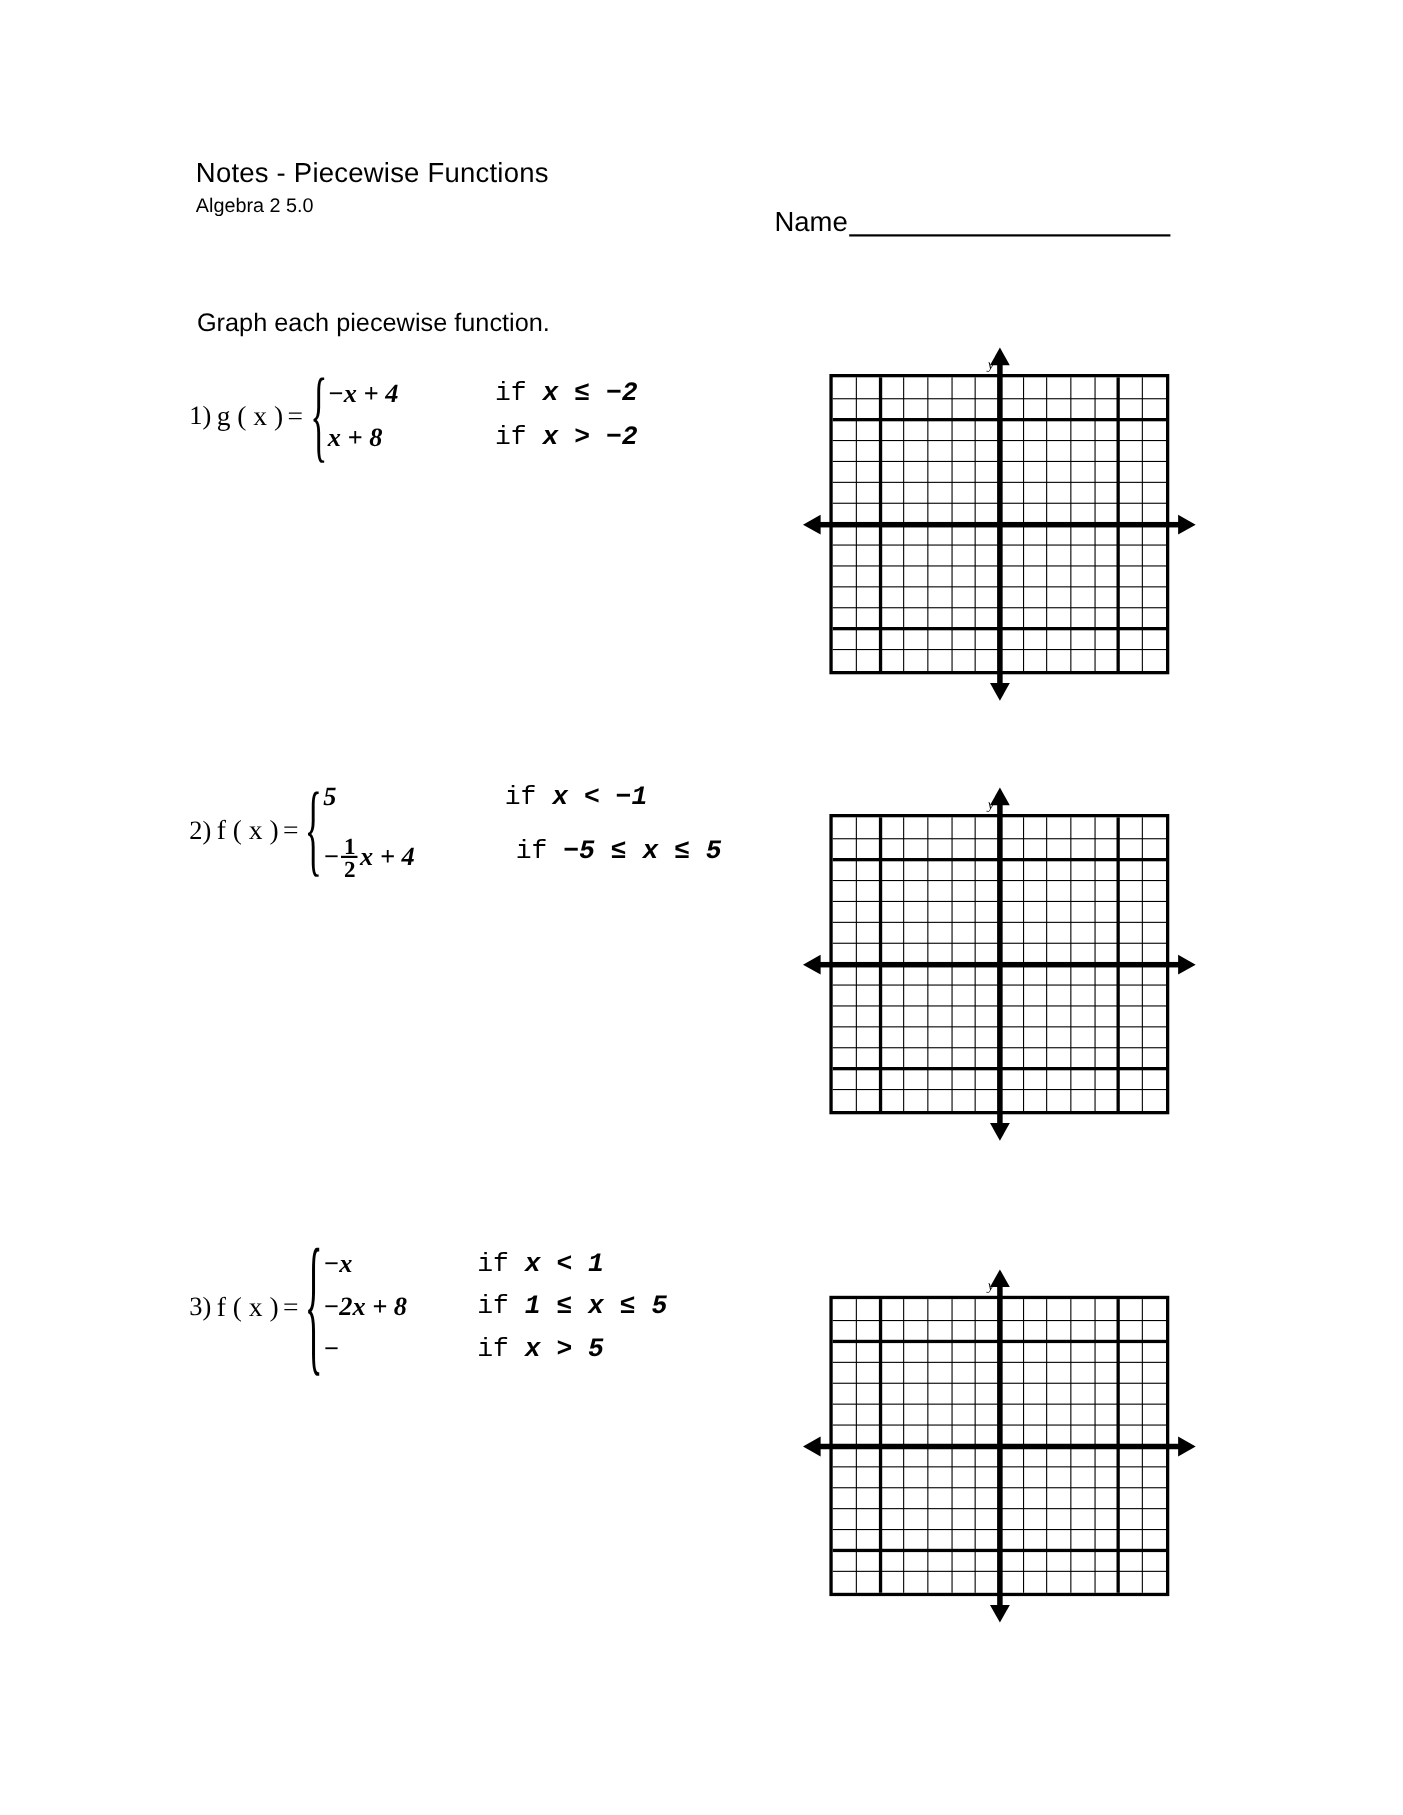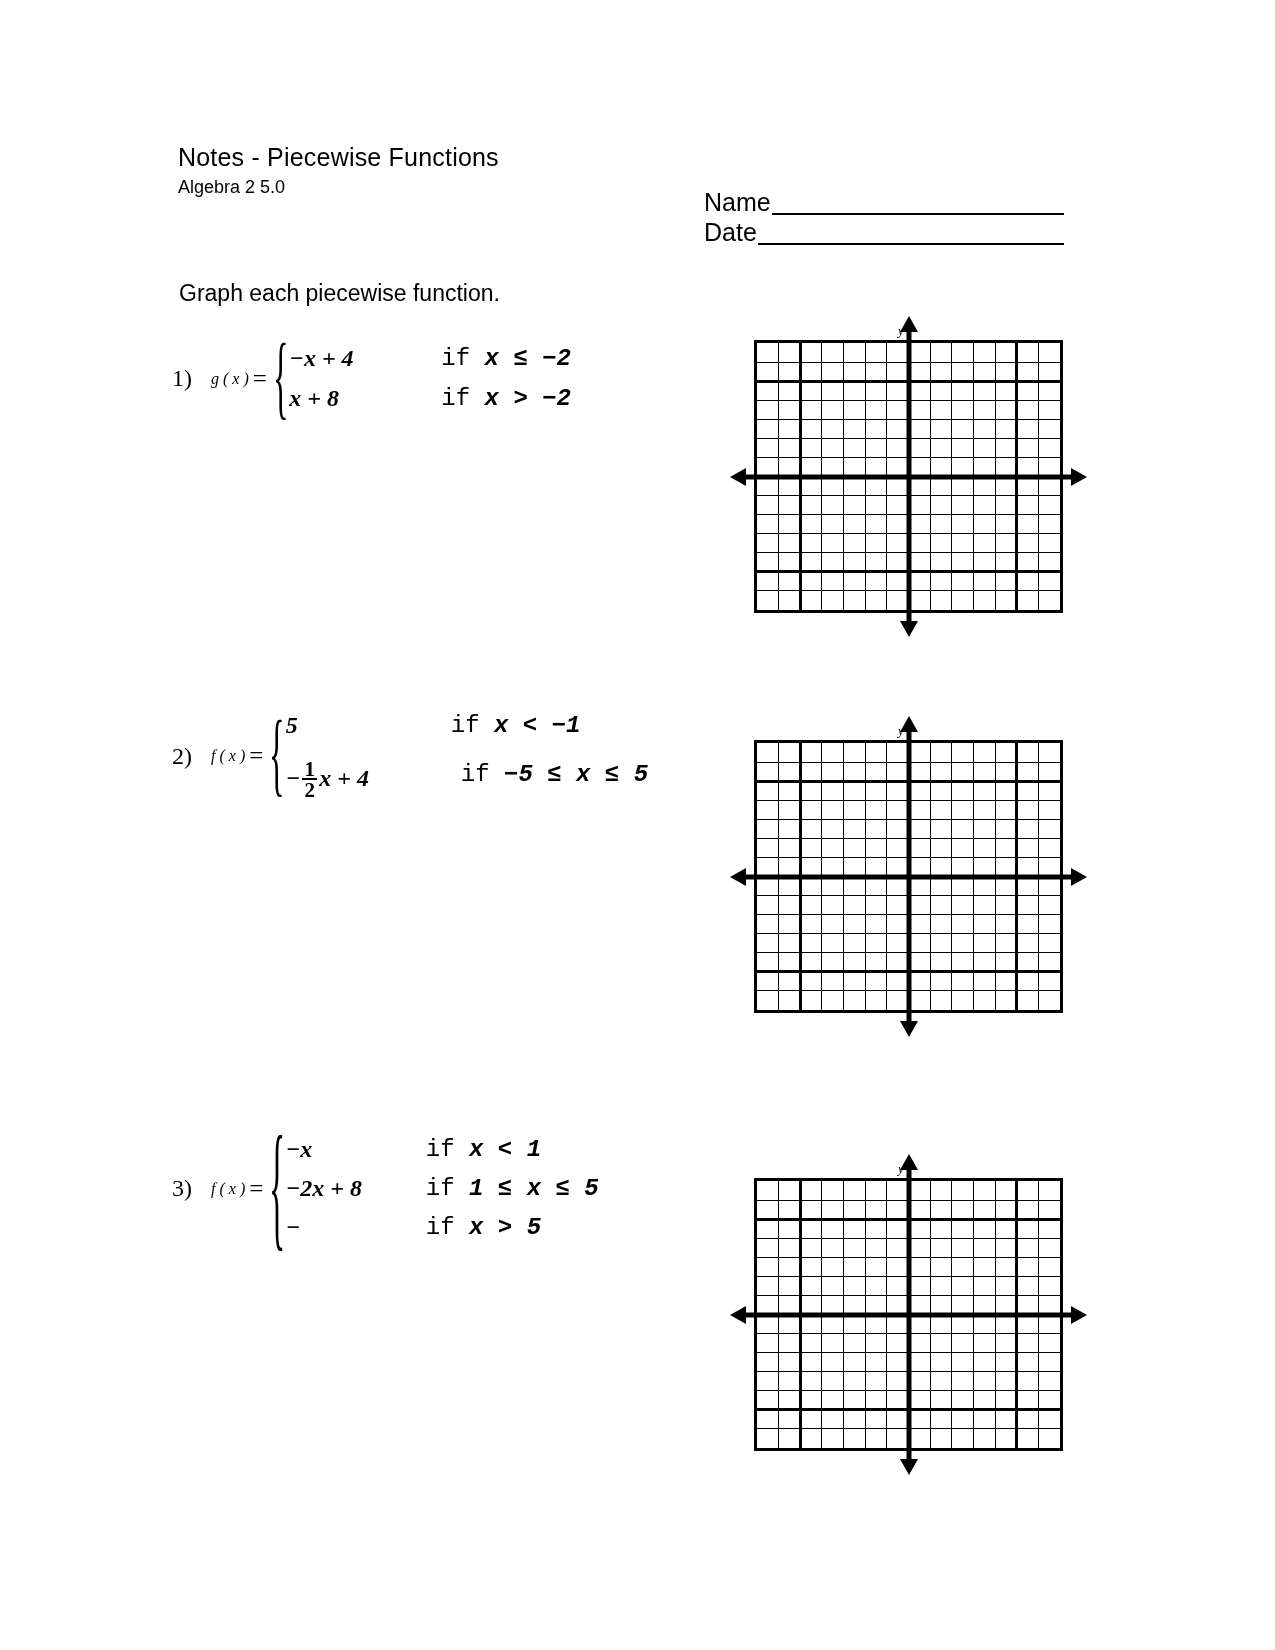--- a/index.html
+++ b/index.html
@@ -19,21 +19,21 @@
   .field-row{display:flex;align-items:flex-end;height:30px;}
   .field-label{font-size:25px;line-height:26px;white-space:nowrap;}
   .field-rule{flex:1 1 auto;border-bottom:2px solid #000;height:20px;margin-left:1px;}
 
   .instruction{position:absolute;left:179px;top:280px;font-size:23px;white-space:nowrap;}
 
   
   .problem{position:absolute;}
   .p-inner{display:flex;align-items:center;}
   .p-num{font-size:24px;font-family:"Liberation Serif",serif;margin-right:5px;white-space:nowrap;}
-  .p-fn{font-size:16px;font-family:"Liberation Serif",serif;font-style:italic;white-space:nowrap;margin-left:14px;}
+  .p-fn{font-size:25px;font-family:"Liberation Serif",serif;white-space:nowrap;}
   .p-eq{font-size:25px;font-family:"Liberation Serif",serif;margin:0 6px 0 4px;}
 
   
   .brace{
     font-family:"Liberation Serif",serif;font-size:26px;
     display:inline-block;transform-origin:left center;
     margin-right:4px;line-height:1;
   }
   .brace.b2{transform:scaleY(3.6) scaleX(1.25);}
   .brace.b3{transform:scaleY(5.4) scaleX(1.3);}
@@ -85,24 +85,20 @@
 <div class="page">
 
   <div class="hdr-left">
     <div class="hdr-title">Notes - Piecewise Functions</div>
     <div class="hdr-sub">Algebra 2 5.0</div>
   </div>
 
   <div class="hdr-right">
     <div class="field-row">
       <span class="field-label">Name</span>
-      <span class="field-rule"></span>
-    </div>
-    <div class="field-row">
-      <span class="field-label">Date</span>
       <span class="field-rule"></span>
     </div>
   </div>
 
   <div class="instruction">Graph each piecewise function.</div>
 
   <div class="problem" style="left:172px;top:345px;">
     <div class="p-inner">
       <span class="p-num">1)</span>
       <span class="p-fn">g ( x )</span>

